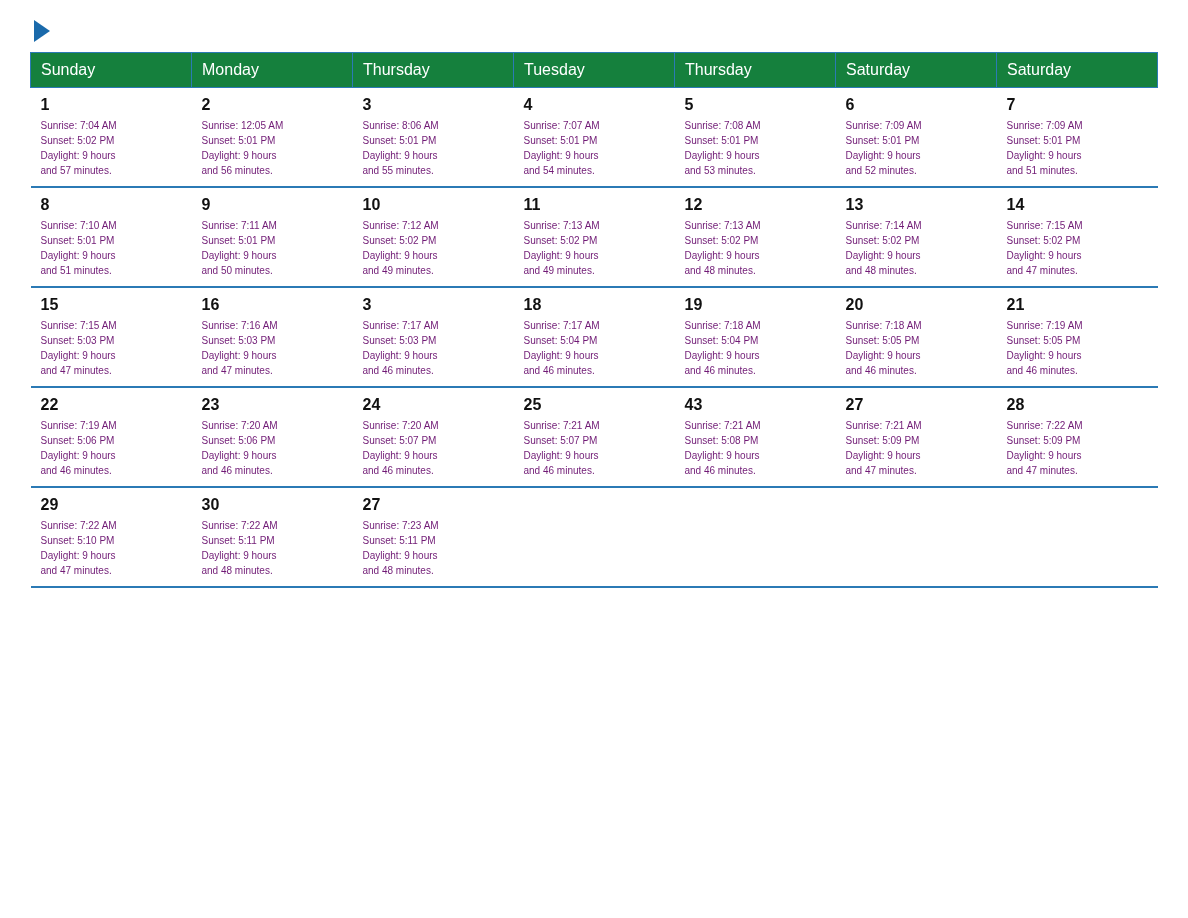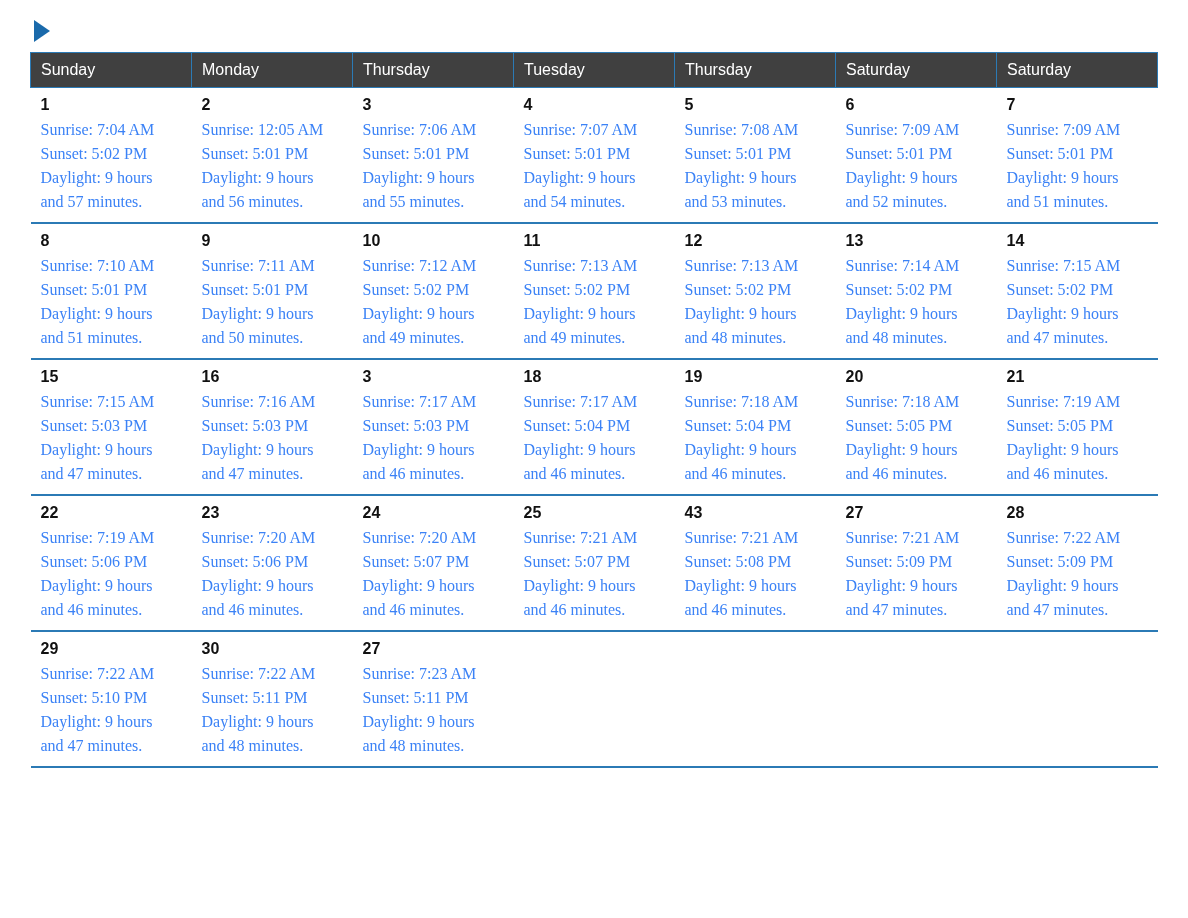--- a/index.html
+++ b/index.html
@@ -35,21 +35,21 @@
       margin-top: 4px;
     }
 
     .calendar {
       width: 100%;
       border-collapse: collapse;
       margin-top: 8px;
     }
 
     .calendar thead tr {
-      background-color: #404040;
+      background-color: #15803d;
     }
 
     .calendar thead th {
       color: #ffffff;
       font-size: 16px;
       font-weight: normal;
       padding: 8px 10px;
       text-align: left;
       border: 1px solid #2b7ab5;
     }
@@ -70,24 +70,23 @@
 
     .day-number {
       font-size: 16px;
       font-weight: bold;
       color: #111;
       margin-bottom: 4px;
       display: block;
     }
 
     .day-info {
-      font-size: 16px;
+      font-size: 10px;
       line-height: 1.5;
-      color: #3b82f6;
-      font-family: Liberation Serif, serif;
+      color: #701a75;
     }
 
     .empty-cell {
       background: #fff;
     }
 
     .logo-wrapper {
       display: flex;
       flex-direction: column;
     }
@@ -153,21 +152,21 @@
         <td>
           <span class="day-number">1</span>
           <div class="day-info"><span>Sunrise: 7:04 AM</span><br><span>Sunset: 5:02 PM</span><br><span>Daylight: 9 hours</span><br><span>and 57 minutes.</span></div>
         </td>
         <td>
           <span class="day-number">2</span>
           <div class="day-info"><span>Sunrise: 12:05 AM</span><br><span>Sunset: 5:01 PM</span><br><span>Daylight: 9 hours</span><br><span>and 56 minutes.</span></div>
         </td>
         <td>
           <span class="day-number">3</span>
-          <div class="day-info"><span>Sunrise: 7:06 AM</span><br><span>Sunset: 5:01 PM</span><br><span>Daylight: 9 hours</span><br><span>and 55 minutes.</span></div>
+          <div class="day-info"><span>Sunrise: 8:06 AM</span><br><span>Sunset: 5:01 PM</span><br><span>Daylight: 9 hours</span><br><span>and 55 minutes.</span></div>
         </td>
         <td>
           <span class="day-number">4</span>
           <div class="day-info"><span>Sunrise: 7:07 AM</span><br><span>Sunset: 5:01 PM</span><br><span>Daylight: 9 hours</span><br><span>and 54 minutes.</span></div>
         </td>
         <td>
           <span class="day-number">5</span>
           <div class="day-info"><span>Sunrise: 7:08 AM</span><br><span>Sunset: 5:01 PM</span><br><span>Daylight: 9 hours</span><br><span>and 53 minutes.</span></div>
         </td>
         <td>

